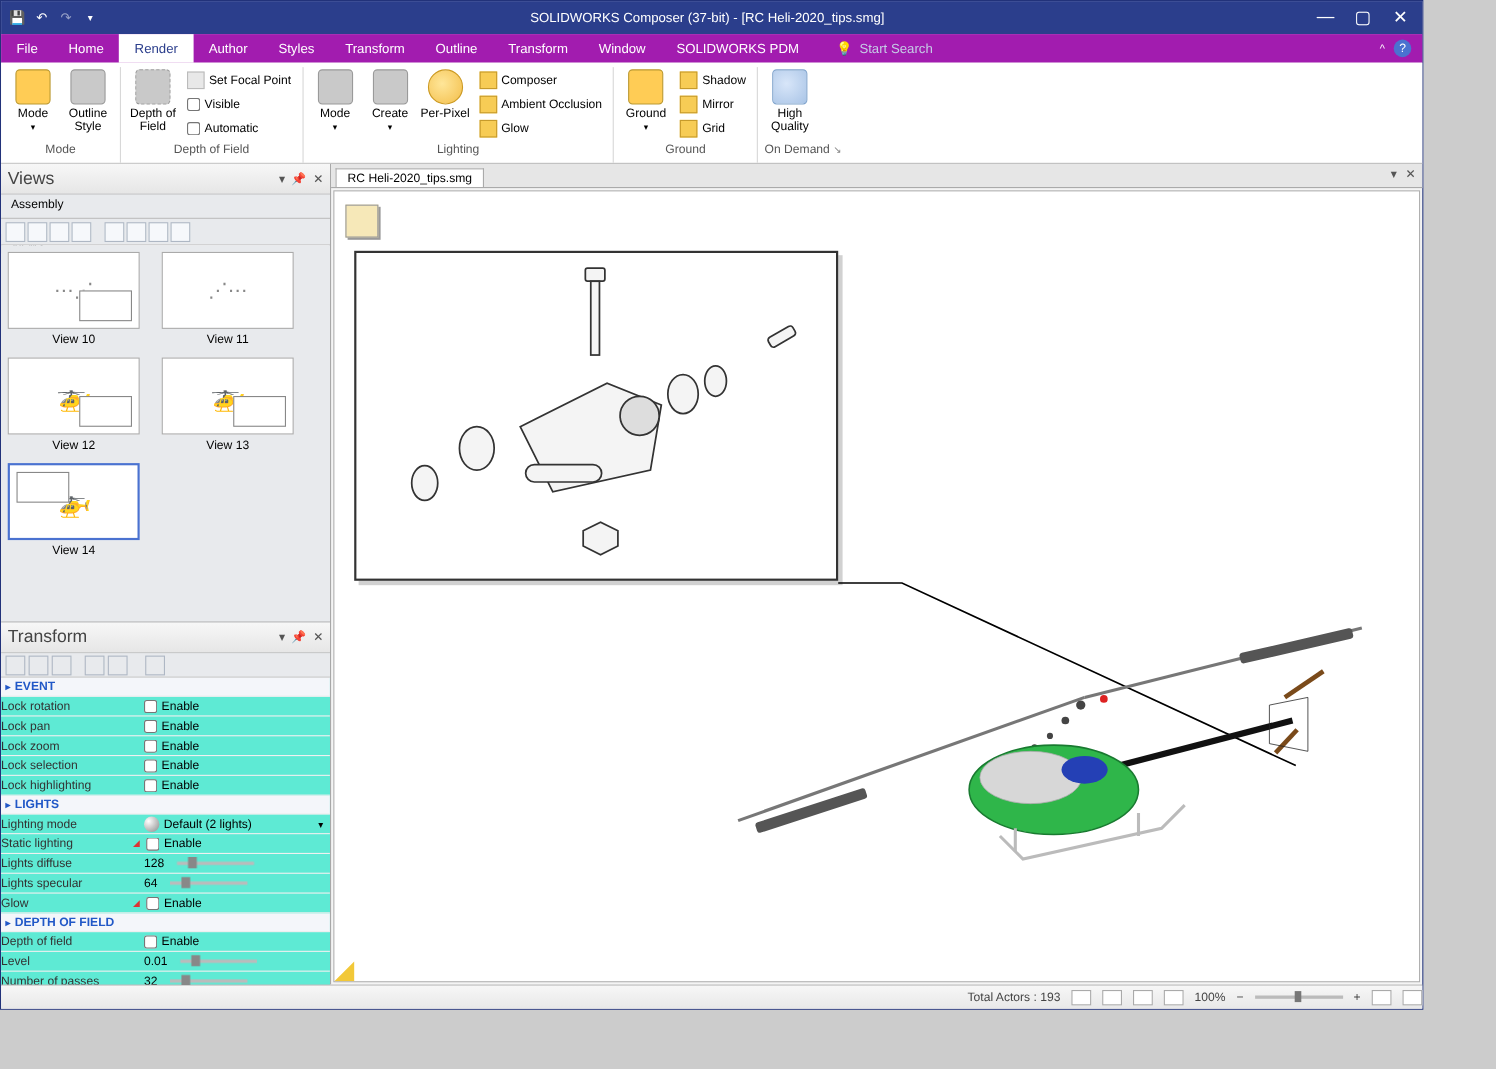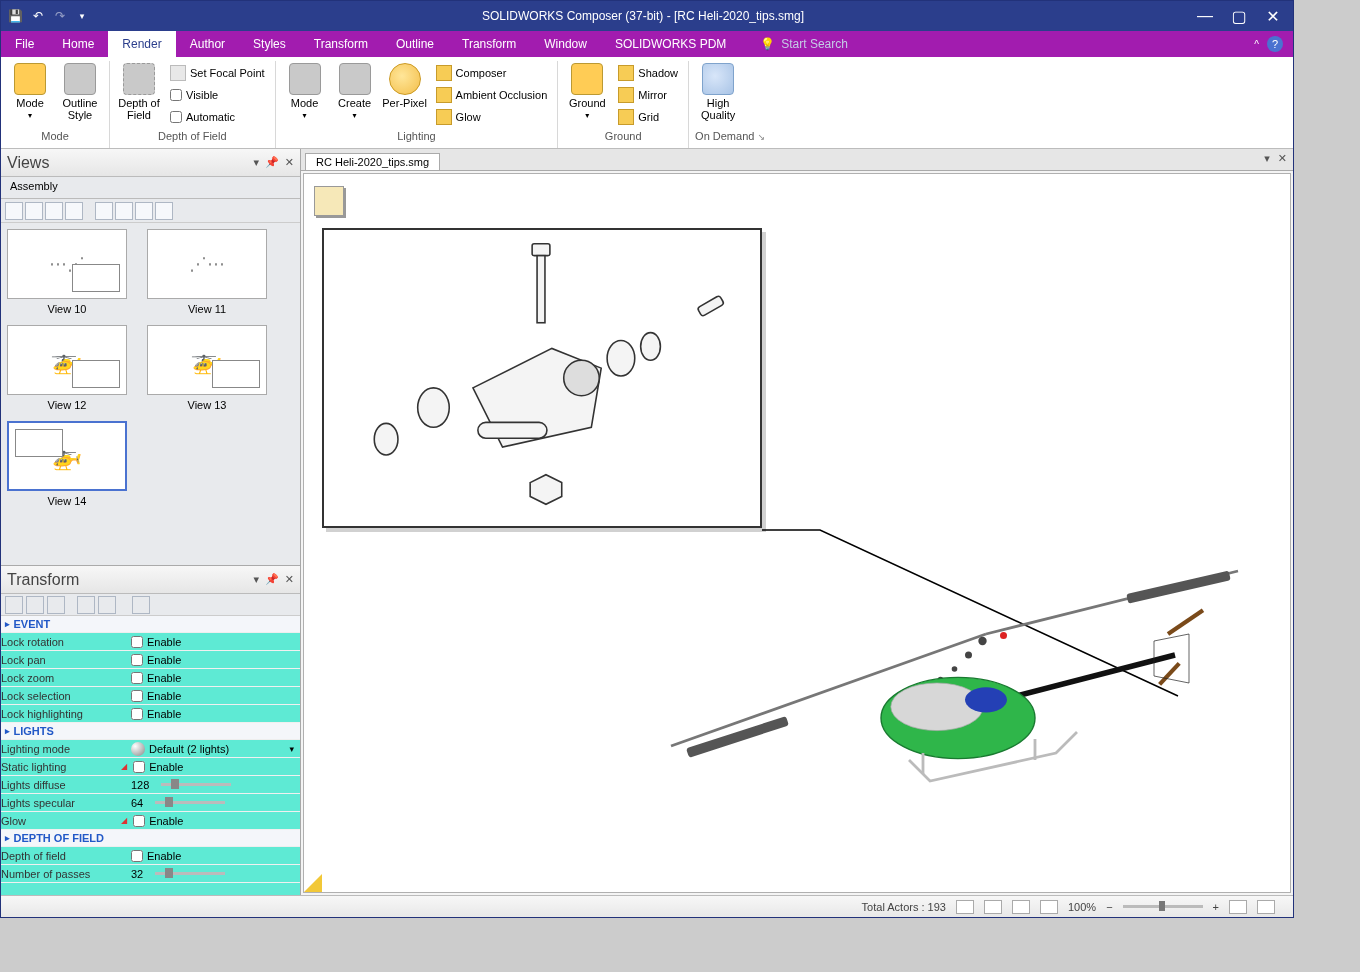--- a/index.html
+++ b/index.html
@@ -79,21 +79,21 @@
 .canvas{ flex:1; background:#fff; border:1px solid #b0b0b0; margin:2px; position:relative; overflow:hidden;}
 .canvas .corner-btn{position:absolute; left:10px; top:12px; width:30px; height:30px; border:1px solid #999; background:#f6e8b8; box-shadow:2px 2px 0 #999;}
 .detail-box{position:absolute; left:18px; top:54px; width:440px; height:300px; background:#fff; border:2px solid #333; box-shadow:4px 4px 0 rgba(0,0,0,0.18);}
 .detail-box svg{width:100%;height:100%;}
 .leader{position:absolute; left:456px; top:354px; width:420px; height:170px; pointer-events:none;}
 .heli{position:absolute; left:290px; top:240px; right:10px; bottom:10px;}
 .heli svg{width:100%;height:100%;}
 .tri{position:absolute; left:0; bottom:0; width:0;height:0; border-left:18px solid transparent; border-bottom:18px solid #f2c838;}
 
 
-.status{ height:22px; background:linear-gradient(#f7f7f7,#e8e8e8); border-top:1px solid #bbb; display:flex; align-items:center; font-size:11px; color:#444; padding:0 18px;}
+.status{ height:22px; background:linear-gradient(#f7f7f7,#e8e8e8); border-top:1px solid #bbb; display:flex; align-items:center; font-size:11px; color:#444; padding:0 0;}
 .status .r{margin-left:auto; display:flex; align-items:center; gap:10px;}
 .status .sbtn{width:18px;height:14px; border:1px solid #aaa; background:#fff;}
 .status .zoomslider{width:80px;height:3px;background:#bbb;position:relative;}
 .status .zoomslider::after{content:"";position:absolute;left:36px;top:-4px;width:6px;height:10px;background:#777;}
 </style>
 </head>
 <body>
 
 <div class="app">
 
@@ -404,20 +404,27 @@
 
           <div class="section-h">DEPTH OF FIELD</div>
           <div class="row">
               <div class="k">Depth of field</div>
               <div class="v">
                 <input type="checkbox" style="">
                 <span>Enable</span>
               </div>
             </div>
           <div class="row">
+              <div class="k">Level</div>
+              <div class="v">
+                <span>0.01</span>
+                <span class="slider"></span>
+              </div>
+            </div>
+          <div class="row">
               <div class="k">Number of passes</div>
               <div class="v">
                 <span>32</span>
                 <span class="slider"></span>
               </div>
             </div>
 
         </div>
       </div>
     </div>

